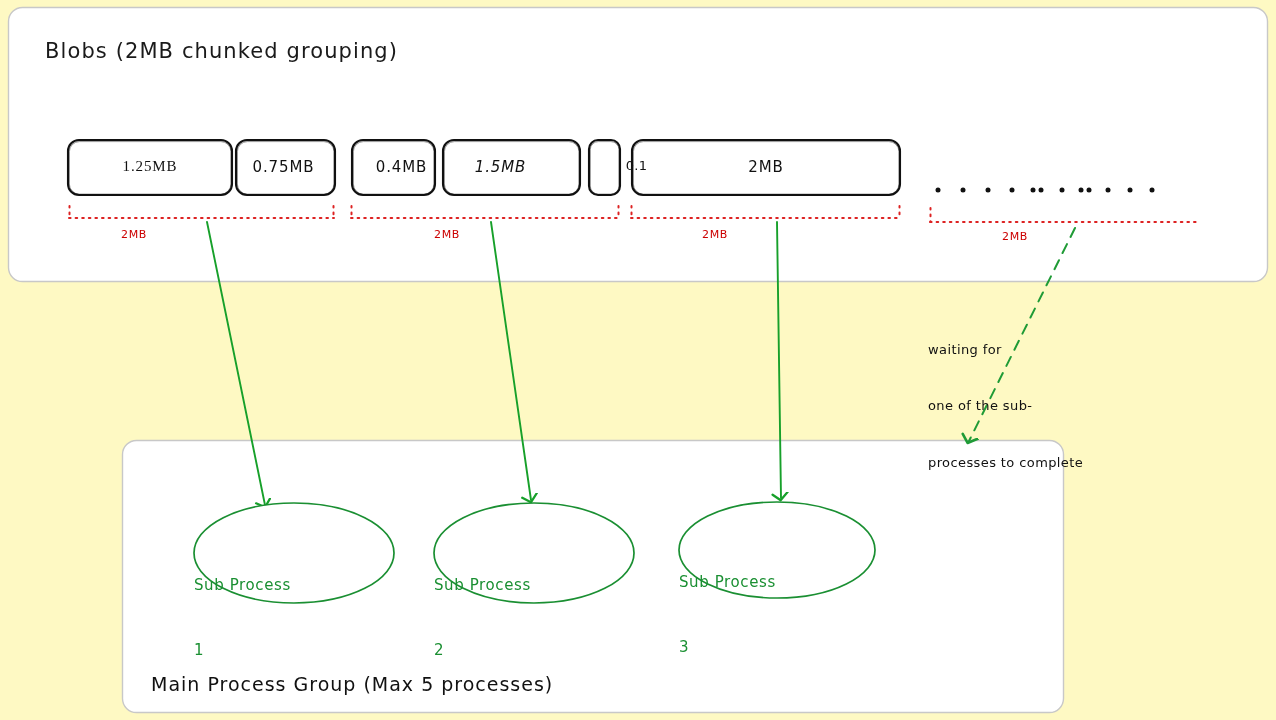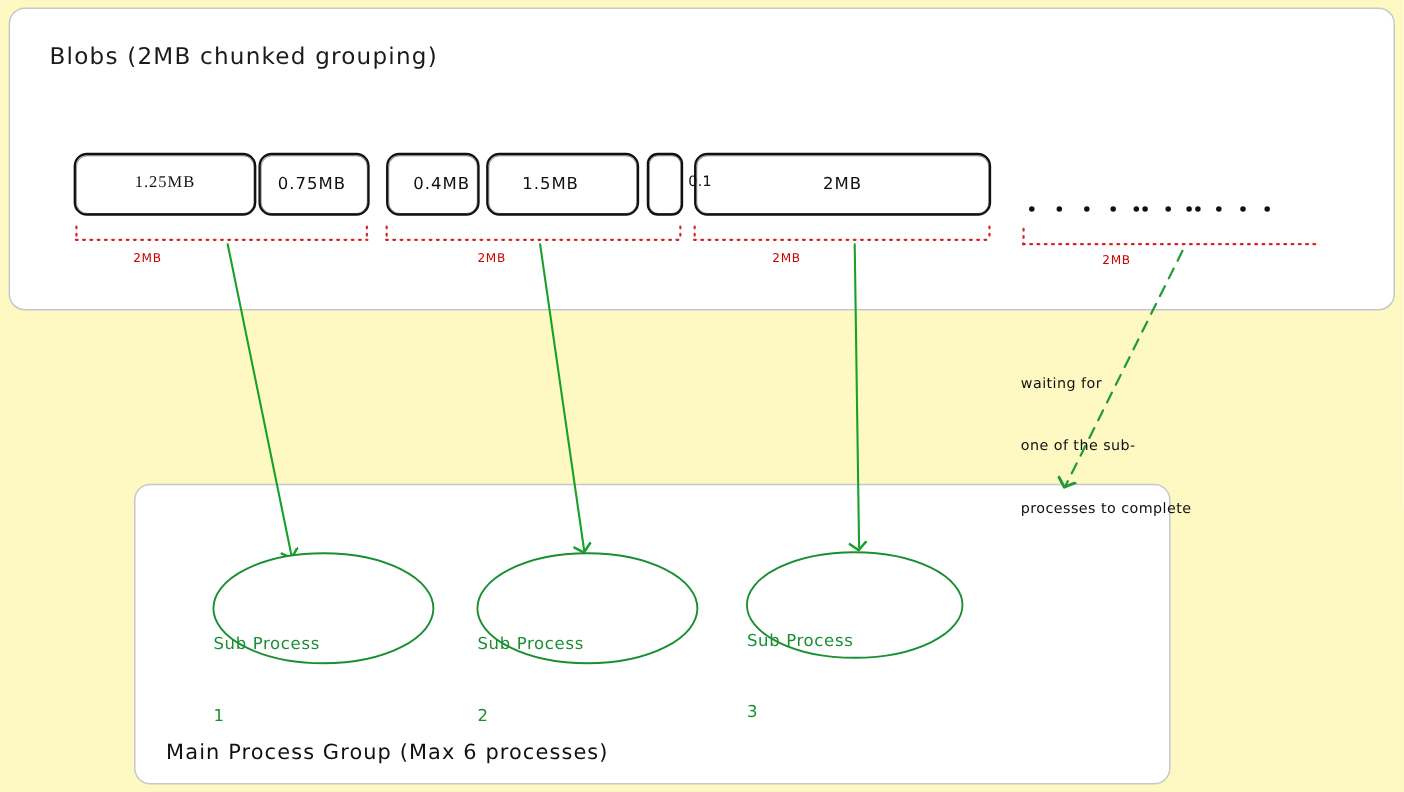--- a/index.html
+++ b/index.html
@@ -168,21 +168,21 @@
       <ellipse cx="534" cy="553" rx="100" ry="50"></ellipse>
       <ellipse cx="777" cy="550" rx="98" ry="48"></ellipse>
     </g>
   </svg>
 
   <div class="txt title-text" style="left:45px; top:39px;">Blobs (2MB chunked grouping)</div>
 
   <div class="txt blob-label" style="left:68px; top:158px; width:164px;font-family:Liberation Serif, serif;">1.25MB</div>
   <div class="txt blob-label" style="left:236px; top:158px; width:95px;">0.75MB</div>
   <div class="txt blob-label" style="left:352px; top:158px; width:99px;">0.4MB</div>
-  <div class="txt blob-label" style="left:443px; top:158px; width:115px;">1.5MB</div>
+  <div class="txt blob-label" style="left:443px; top:158px; width:115px;font-style:italic;">1.5MB</div>
   <div class="txt blob-label" style="left:589px; top:158px; width:31px; font-size:13px; letter-spacing:0.3px;margin-left:32px;">0.1</div>
   <div class="txt blob-label" style="left:632px; top:158px; width:268px;">2MB</div>
 
   <div class="txt bracket-label" style="left:104px; top:228px; width:60px;">2MB</div>
   <div class="txt bracket-label" style="left:417px; top:228px; width:60px;">2MB</div>
   <div class="txt bracket-label" style="left:685px; top:228px; width:60px;">2MB</div>
   <div class="txt bracket-label" style="left:985px; top:230px; width:60px;">2MB</div>
 
   <div class="txt note-text" style="left:928px; top:303px; width:175px;">
     <div>waiting for</div>
@@ -196,15 +196,15 @@
   </div>
   <div class="txt proc-label" style="left:434px; top:531px; width:200px;">
     <div>Sub Process</div>
     <div>2</div>
   </div>
   <div class="txt proc-label" style="left:679px; top:528px; width:196px;">
     <div>Sub Process</div>
     <div>3</div>
   </div>
 
-  <div class="txt group-label" style="left:151px; top:673px;">Main Process Group (Max 6 processes)</div>
+  <div class="txt group-label" style="left:151px; top:673px;">Main Process Group (Max 5 processes)</div>
 
 </div>
 
 </body></html>

